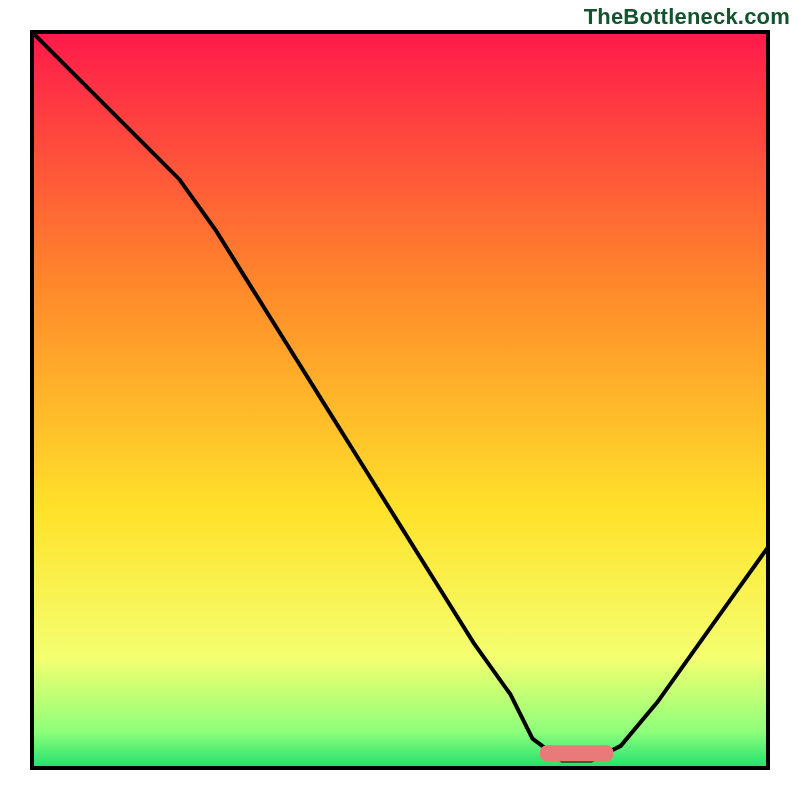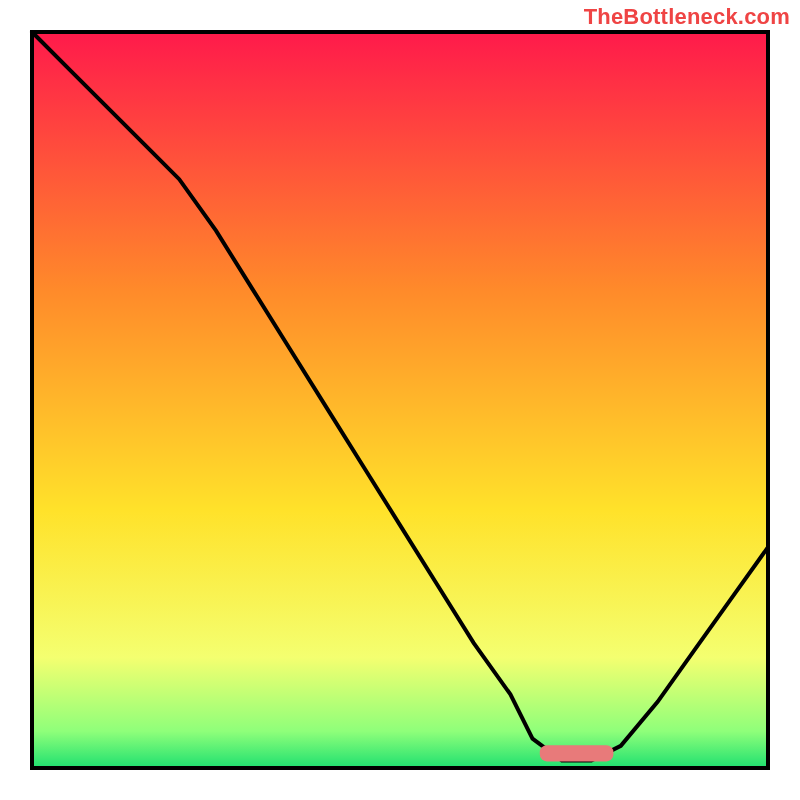--- a/index.html
+++ b/index.html
@@ -15,21 +15,21 @@
     position: relative;
     width: 800px;
     height: 800px;
   }
   .attribution {
     position: absolute;
     top: 4px;
     right: 10px;
     font-size: 22px;
     font-weight: 600;
-    color: #ef4444;
+    color: #14532d;
     letter-spacing: 0.2px;
   }
   svg.plot {
     position: absolute;
     left: 0;
     top: 0;
     width: 800px;
     height: 800px;
   }
 </style>

